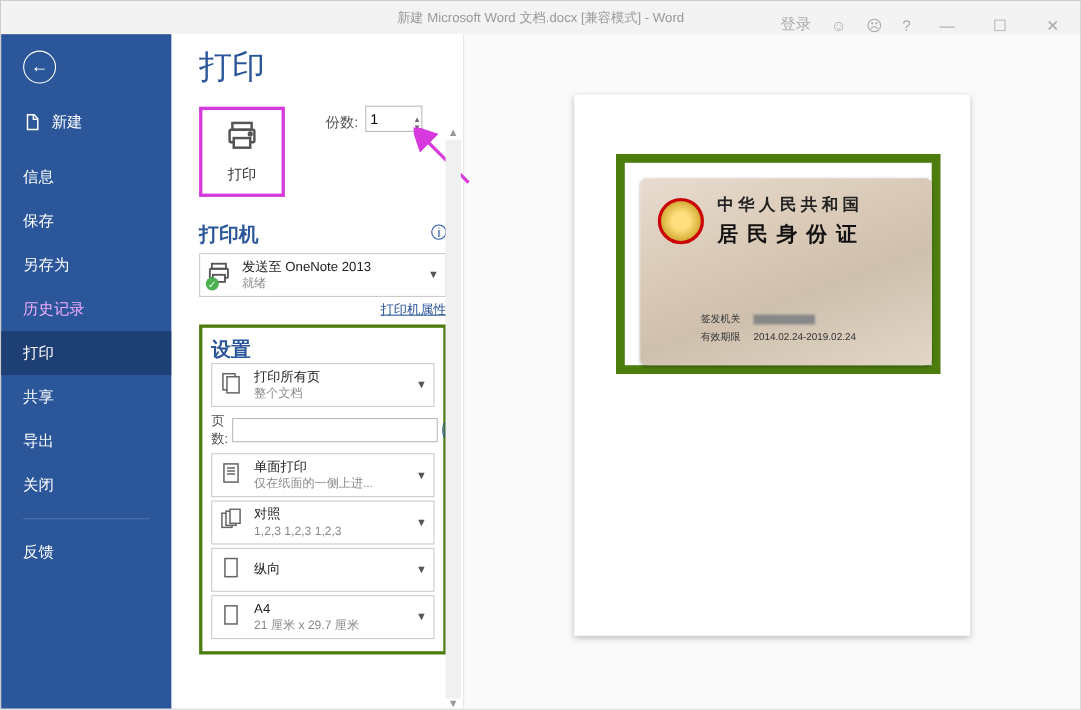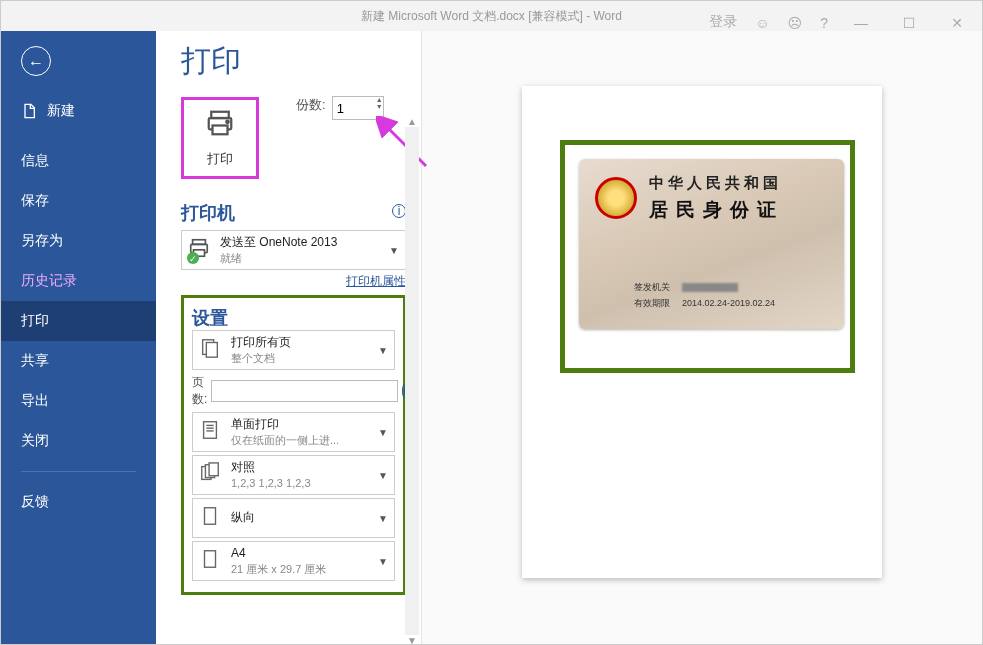--- a/index.html
+++ b/index.html
@@ -32,21 +32,21 @@
   .panel-scroll { position:absolute; right:2px; top:85px; width:14px; height:530px; display:flex; flex-direction:column; align-items:center; justify-content:space-between; color:#999; font-size:10px;}
   .panel-scroll .track{ flex:1; width:14px; background:#f0f0f0;}
   .preview { flex: 1; background: #fafafa; display: flex; align-items: flex-start; justify-content: center; padding-top: 55px; border-left:1px solid #e5e5e5;}
   
   h1.page-title { font-size: 30px; font-weight: normal; color: #2b579a; margin-bottom: 15px; }
   
   .print-block { border: 3px solid #d63adf; display: inline-block; padding: 8px 18px; text-align: center; margin-bottom: 8px; }
   .print-block .printer-icon { font-size: 32px; color: #666; }
   .print-block .lbl { font-size: 13px; color: #333; margin-top:4px;}
   
-  .copies { position: absolute; left: 140px; top: 65px; display: flex; align-items: flex-start; gap: 6px; font-size: 13px; color: #555;}
+  .copies { position: absolute; left: 140px; top: 65px; display: flex; align-items: flex-end; gap: 6px; font-size: 13px; color: #555;}
   .copies input { width: 52px; height: 24px; border: 1px solid #bbb; padding: 0 4px; font-size:13px;}
   .spinner { display:flex; flex-direction:column; font-size:7px; line-height:7px; color:#666; position:relative; left:-14px;}
   
   .arrow { position: absolute; left: 220px; top: 85px; width: 60px; height: 60px; pointer-events:none;}
   
   .section-title { font-size: 18px; color: #2b579a; margin: 10px 0 5px; font-weight:bold;}
   .info-circle { float:right; color:#2b579a; font-size:12px; border:1px solid #2b579a; border-radius:50%; width:14px; height:14px; text-align:center; line-height:12px;}
   
   .setting-box { border: 1px solid #ccc; display: flex; align-items: center; padding: 4px 6px; margin-bottom: 3px; font-size: 12px; color: #444; position:relative; min-height:40px; background:#fff;}
   .setting-box .s-icon { width: 24px; font-size: 18px; color: #555; margin-right: 8px; }
@@ -59,21 +59,21 @@
   
   .printer-link { text-align: right; font-size: 12px; color: #2b579a; text-decoration: underline; margin-bottom: 5px; cursor:pointer;}
   
   .pages-row { display: flex; align-items: center; gap: 4px; font-size: 12px; color:#555; margin:4px 0;}
   .pages-row input { flex: 1; border: 1px solid #bbb; height: 22px; padding:0 4px;}
   
   .settings-outline { border: 3px solid #4d7c0f; padding: 8px; }
   
   
   .paper { width: 360px; height: 492px; background: #fff; box-shadow: 0 2px 6px rgba(0,0,0,0.25); position:relative;}
-  .card-outline { position:absolute; top:54px; left:38px; width:295px; height:233px; border:5px solid #4d7c0f;}
+  .card-outline { position:absolute; top:54px; left:38px; width:295px; height:200px; border:8px solid #4d7c0f;}
   .idcard { position:absolute; top:14px; left:14px; width:265px; height:170px; background:linear-gradient(160deg,#e8dcd0 0%, #d8c8b5 40%, #cfc0ae 60%, #e2d6c7 100%); border-radius:6px; box-shadow:0 1px 3px rgba(0,0,0,0.3);}
   .emblem { position:absolute; top:18px; left:16px; width:42px; height:42px; border-radius:50%; background:radial-gradient(circle,#ffdf7e 30%, #d4af37 70%); border:3px solid #c00;}
   .cardtxt { position:absolute; top:15px; left:70px; color:#333;}
   .cardtxt .l1{ font-size:15px; letter-spacing:4px; font-weight:bold; color:#222;}
   .cardtxt .l2{ font-size:19px; letter-spacing:8px; font-weight:bold; color:#111; margin-top:4px;}
   .cardinfo { position:absolute; bottom:18px; left:55px; font-size:9px; color:#333; line-height:1.8;}
   .cardinfo .k{ display:inline-block; width:48px;}
   .blur{ display:inline-block; width:56px; height:9px; background:#888; filter:blur(1px); vertical-align:middle;}
   
   svg.icon-shape { width: 16px; height: 16px; }

